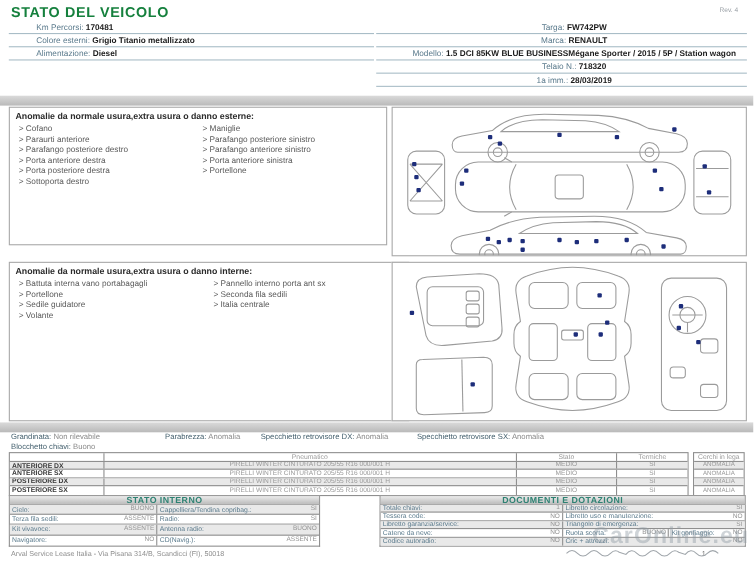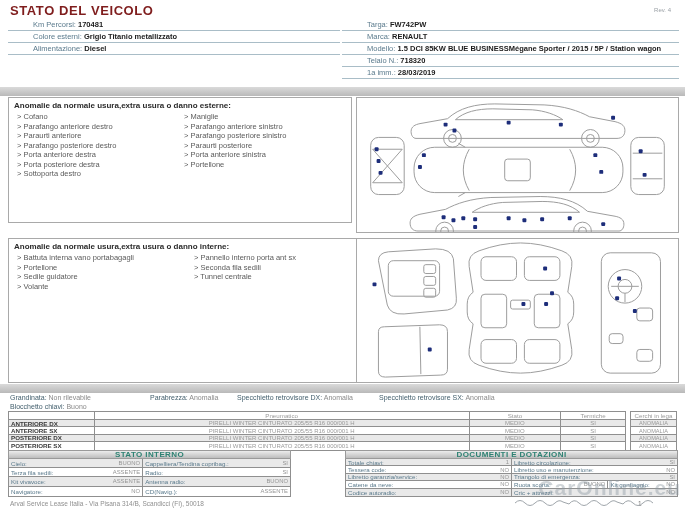--- a/index.html
+++ b/index.html
@@ -1,26 +1,26 @@
 <!DOCTYPE html>
 <html><head>
 <meta charset="utf-8">
 <style>
   html,body{margin:0;padding:0;}
   body{width:685px;height:514px;background:#fff;position:relative;overflow:hidden;
        font-family:"Liberation Sans",sans-serif;color:#222;}
   *{box-sizing:border-box;}
   .abs{position:absolute;}
 
-  .page-title{left:10px;top:3px;font-size:13px;font-weight:bold;color:#7f1d1d;letter-spacing:.6px;}
+  .page-title{left:10px;top:3px;font-size:13px;font-weight:bold;color:#15803d;letter-spacing:.6px;}
   .rev{right:14px;top:7px;font-size:6px;color:#9aa0a6;}
 
   .hdr{font-size:7.5px;}
   .hdr-left{left:8px;top:19px;width:332px;}
-  .hdr-right{left:342px;top:19px;width:337px;}
+  .hdr-right{left:342px;top:19px;width:337px;text-align:center;}
   .hrow{border-bottom:1px solid #a9bdc7;padding:1px 2px 1px 2px;line-height:9px;}
   .hlabel{color:#5a7a8c;padding-left:23px;}
   .hvalue{font-weight:bold;color:#1b1b1b;}
 
   .band{left:0;width:685px;height:9px;background:linear-gradient(#dadada,#b9b9b9);}
   .band1{top:87px;}
   .band2{top:384px;}
 
   .box{border:1px solid #a9a9a9;background:#fff;}
   .ext-box{left:8px;top:97px;width:344px;height:126px;}
@@ -103,32 +103,30 @@
   <div class="hrow"><span class="hlabel">1a imm.:</span> <span class="hvalue">28/03/2019</span></div>
 </div>
 
 <div class="abs band band1"></div>
 
 <div class="abs box ext-box">
   <div class="box-title">Anomalie da normale usura,extra usura o danno esterne:</div>
   <div class="cols">
     <div class="col">
       <div class="item">Cofano</div>
-      <div class="item">Parafango anteriore destro</div>
       <div class="item">Paraurti anteriore</div>
       <div class="item">Parafango posteriore destro</div>
       <div class="item">Porta anteriore destra</div>
       <div class="item">Porta posteriore destra</div>
       <div class="item">Sottoporta destro</div>
     </div>
     <div class="col">
       <div class="item">Maniglie</div>
+      <div class="item">Parafango posteriore sinistro</div>
       <div class="item">Parafango anteriore sinistro</div>
-      <div class="item">Parafango posteriore sinistro</div>
-      <div class="item">Paraurti posteriore</div>
       <div class="item">Porta anteriore sinistra</div>
       <div class="item">Portellone</div>
     </div>
   </div>
 </div>
 
 <div class="abs box ext-diagram">
   <svg id="ext-svg" class="diag-svg" viewBox="0 0 322 136">
     <g stroke="#9b9b9b" fill="none" stroke-width="1">
 
@@ -190,21 +188,21 @@
   <div class="cols">
     <div class="col">
       <div class="item">Battuta interna vano portabagagli</div>
       <div class="item">Portellone</div>
       <div class="item">Sedile guidatore</div>
       <div class="item">Volante</div>
     </div>
     <div class="col">
       <div class="item">Pannello interno porta ant sx</div>
       <div class="item">Seconda fila sedili</div>
-      <div class="item">Tunnel centrale</div>
+      <div class="item">Italia centrale</div>
     </div>
   </div>
 </div>
 
 <div class="abs box int-diagram">
   <svg id="int-svg" class="diag-svg" viewBox="0 0 322 145">
     <g stroke="#9b9b9b" fill="none" stroke-width="1">
 
       <path d="M20,22 q0,-8 10,-9 l48,-3 q16,0 18,10 l3,40 q1,10 -9,12 l-44,4 q-14,1 -17,-9 z"></path>
       <rect x="30" y="22" width="52" height="36" rx="5"></rect>

